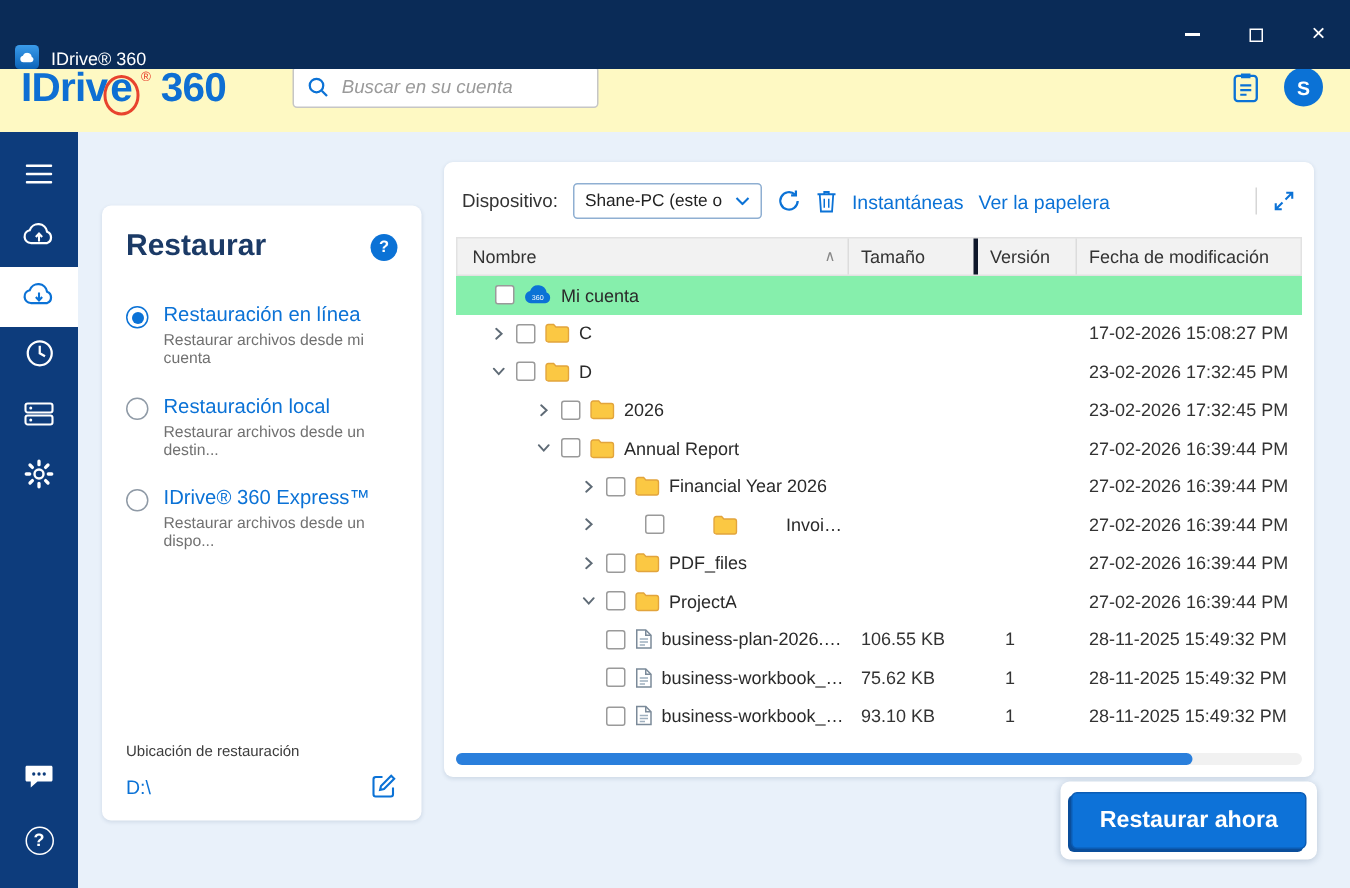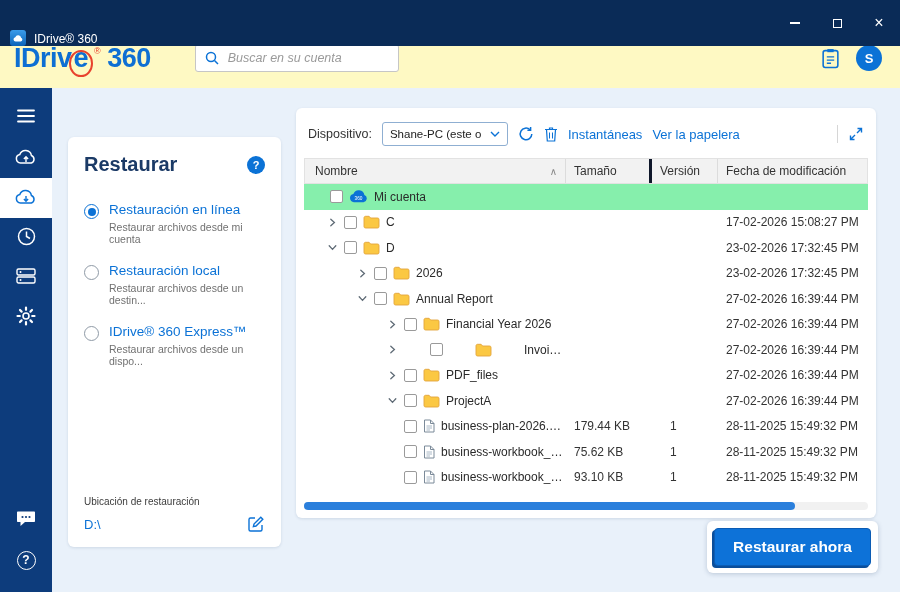--- a/index.html
+++ b/index.html
@@ -507,21 +507,21 @@
       <span class="checkbox"></span>
       <span class="row-icon">
             <svg width="12" height="14" viewBox="0 0 12 14">
               <path d="M1.5 1h6L11 4.5V13H1.5z" fill="#fff" stroke="#7b8a99" stroke-width="1"></path>
               <path d="M7.5 1v3.5H11" fill="none" stroke="#7b8a99" stroke-width="1"></path>
               <path d="M3.5 7h5.5M3.5 9h5.5M3.5 11h3.5" stroke="#9fb0bf" stroke-width="0.9"></path>
             </svg>
           </span>
       <span class="row-label">business-plan-2026.docx</span>
     </div>
-    <div class="cell-size">179.44 KB</div>
+    <div class="cell-size">106.55 KB</div>
     <div class="cell-version">1</div>
     <div class="cell-date">28-11-2025 15:49:32 PM</div>
   </div>
 
   <div class="row">
     <div class="cell-name" style="padding-left: 100px;">
 
       <span class="checkbox"></span>
       <span class="row-icon">
             <svg width="12" height="14" viewBox="0 0 12 14">

